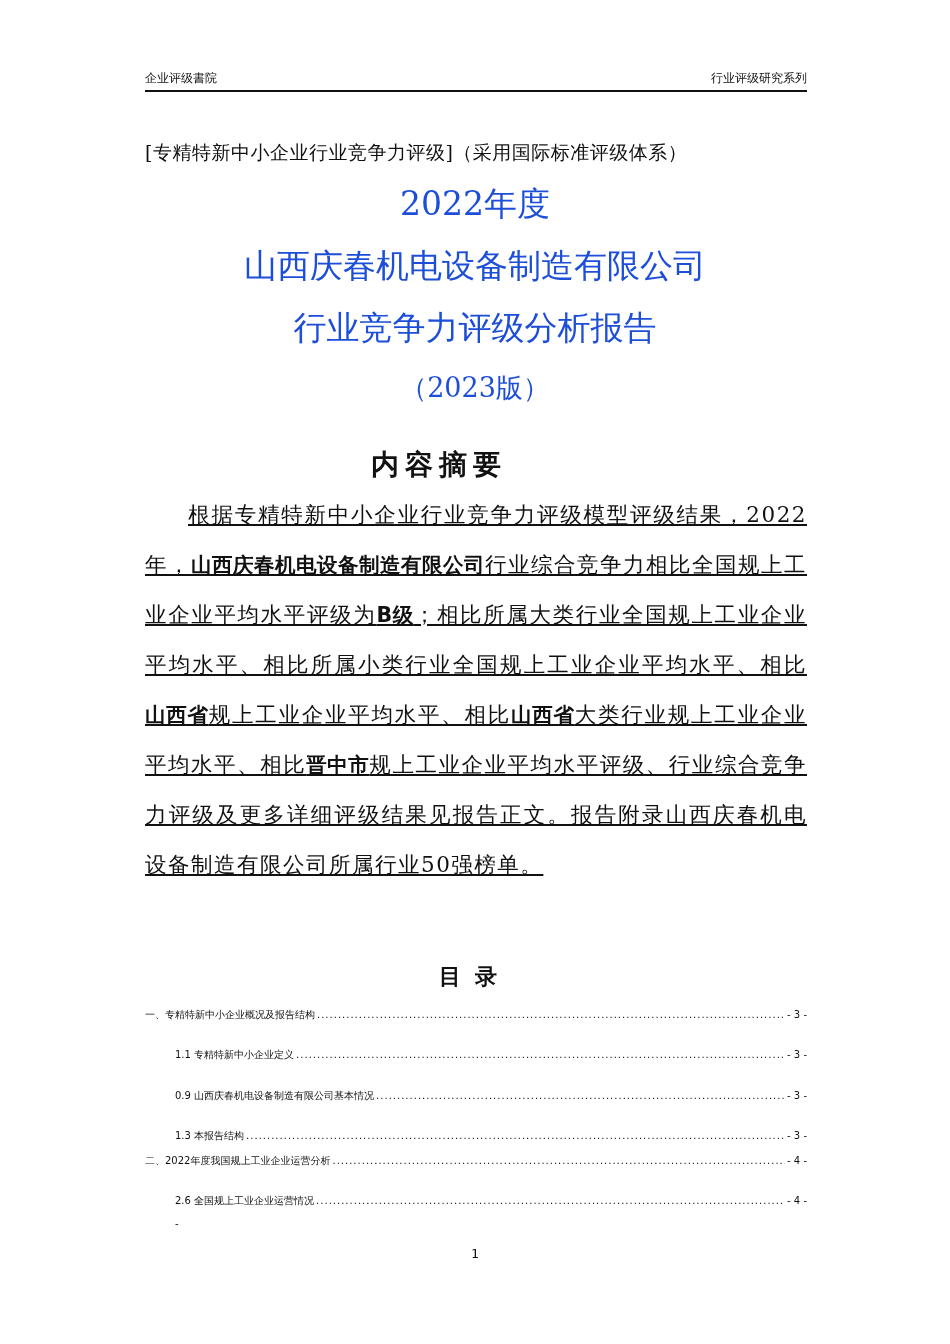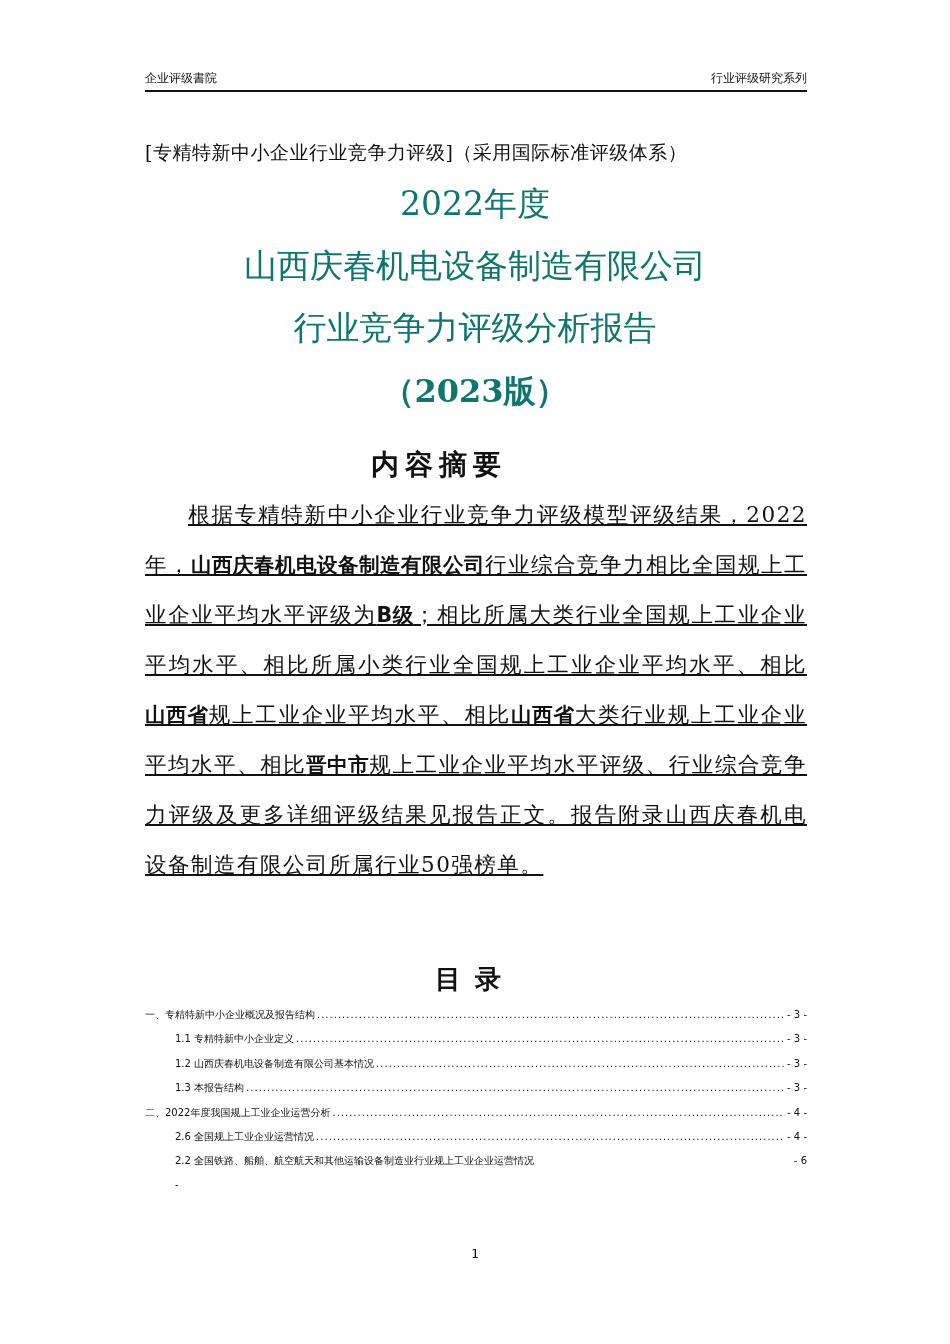--- a/index.html
+++ b/index.html
@@ -1,33 +1,33 @@
 <!DOCTYPE html>
 <html><head>
 <meta charset="utf-8">
 <style>
   html, body { margin:0; padding:0; background:#ffffff; }
   body { width:950px; height:1344px; position:relative; overflow:hidden; font-family:"DejaVu Serif", serif; color:#111; }
   .header { position:absolute; left:145px; top:68px; width:662px; height:22px; border-bottom:2px solid #111; font-family:"DejaVu Sans", sans-serif; font-size:12px; }
   .header .left { position:absolute; left:0; top:2px; }
   .header .right { position:absolute; right:0; top:2px;text-align:right; }
   .subtitle { position:absolute; left:145px; top:140px; font-size:19px; letter-spacing:0.5px; }
-  .title { position:absolute; left:0; width:950px; text-align:center; color:#0f766e; font-size:33px; }
+  .title { position:absolute; left:0; width:950px; text-align:center; color:#1d4ed8; font-size:33px; }
   .t1 { top:182px; }
   .t2 { top:244px; }
   .t3 { top:306px; }
-  .t4 { top:370px; font-size:32px;font-weight:bold; }
+  .t4 { top:370px; font-size:27px; }
   .abstract-h { position:absolute; left:0; width:878px; top:446px; text-align:center; font-family:"DejaVu Sans", sans-serif; font-weight:bold; font-size:28px; letter-spacing:6px; }
   .body { position:absolute; left:145px; top:490px; width:662px; font-size:21.5px; line-height:50px; text-align:justify; letter-spacing:1.5px;text-decoration:underline; }
   .body .indent { display:inline-block; width:43px; }
   .body b { font-family:"DejaVu Sans", sans-serif; font-weight:bold; font-size:20.5px; letter-spacing:0.5px; }
-  .toc-h { position:absolute; left:0; width:950px; top:962px; text-align:center; font-family:"DejaVu Sans", sans-serif; font-weight:bold; font-size:26px; letter-spacing:14px; }
+  .toc-h { position:absolute; left:0; width:950px; top:962px; text-align:center; font-family:"DejaVu Sans", sans-serif; font-weight:bold; font-size:22px; letter-spacing:14px; }
   .toc { position:absolute; left:145px; top:1008px; width:662px; font-family:"DejaVu Sans", sans-serif; font-size:10px; }
   .toc-row { display:flex; align-items:baseline; height:24.4px; white-space:nowrap; }
-  .toc-row.sub { padding-left:30px; }
+  .toc-row.sub { padding-left:30px;margin-top:16px; }
   .toc-row .label { flex:0 0 auto; }
   .toc-row .dots { flex:1 1 auto; overflow:hidden; margin:0 2px; letter-spacing:1px; color:#111; }
   .toc-row .dots::before { content:"........................................................................................................................................................................................................"; }
   .toc-row .page { flex:0 0 auto; }
   .toc-row.nodots .dots::before { content:""; }
   .toc-cont { padding-left:30px; height:24px; }
   .page-num { position:absolute; left:0; width:950px; top:1246px; text-align:center; font-size:13px; font-family:"DejaVu Sans Mono", monospace; }
 </style>
 </head>
 <body>
@@ -55,40 +55,35 @@
     <span class="label">一、专精特新中小企业概况及报告结构</span>
     <span class="dots"></span>
     <span class="page">- 3 -</span>
   </div>
   <div class="toc-row sub">
     <span class="label">1.1 专精特新中小企业定义</span>
     <span class="dots"></span>
     <span class="page">- 3 -</span>
   </div>
   <div class="toc-row sub">
-    <span class="label">1.2 山西庆春机电设备制造有限公司基本情况</span>
+    <span class="label">0.9 山西庆春机电设备制造有限公司基本情况</span>
     <span class="dots"></span>
     <span class="page">- 3 -</span>
   </div>
   <div class="toc-row sub">
     <span class="label">1.3 本报告结构</span>
     <span class="dots"></span>
     <span class="page">- 3 -</span>
   </div>
   <div class="toc-row">
     <span class="label">二、2022年度我国规上工业企业运营分析</span>
     <span class="dots"></span>
     <span class="page">- 4 -</span>
   </div>
   <div class="toc-row sub">
     <span class="label">2.6 全国规上工业企业运营情况</span>
     <span class="dots"></span>
     <span class="page">- 4 -</span>
   </div>
-  <div class="toc-row sub nodots">
-    <span class="label">2.2 全国铁路、船舶、航空航天和其他运输设备制造业行业规上工业企业运营情况</span>
-    <span class="dots"></span>
-    <span class="page">- 6</span>
-  </div>
   <div class="toc-cont">-</div>
 </div>
 
 <div class="page-num">1</div>
 
 </body></html>

